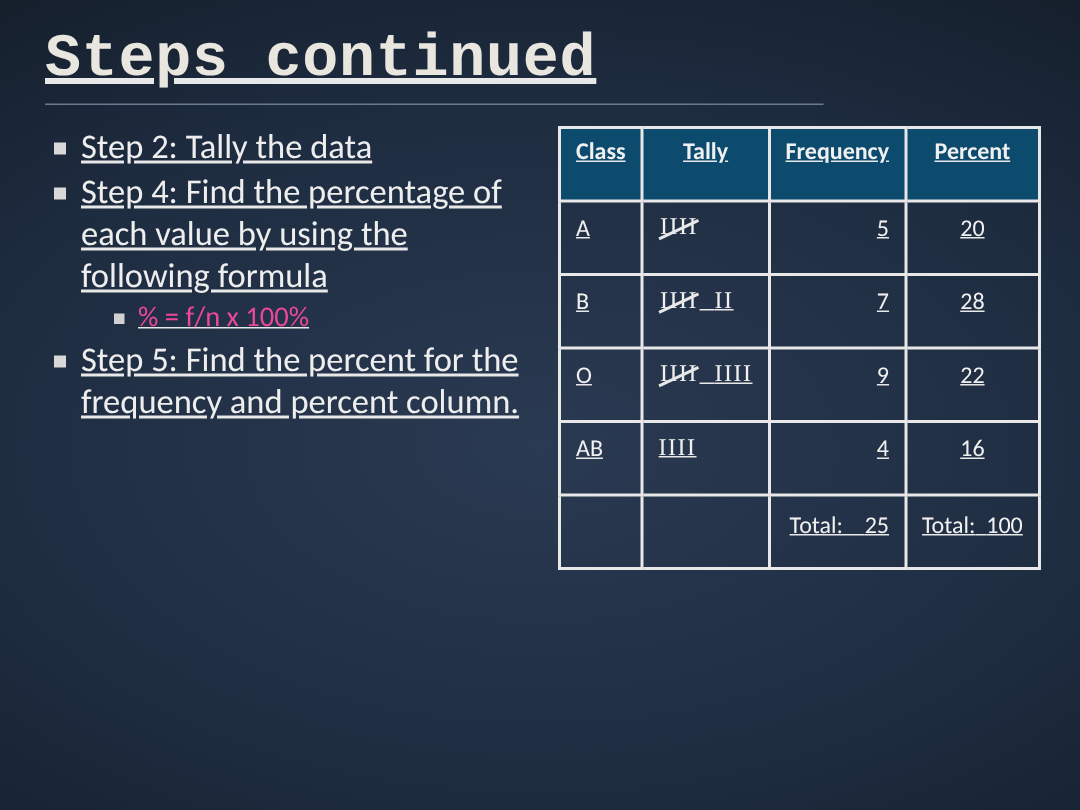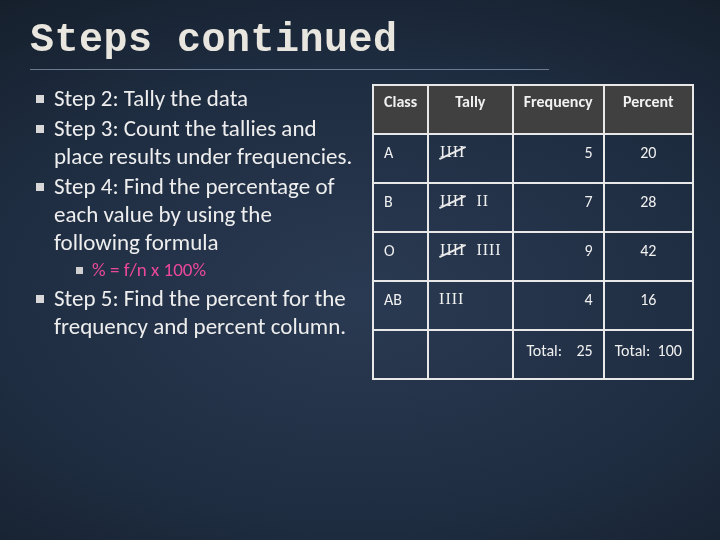--- a/index.html
+++ b/index.html
@@ -11,20 +11,21 @@
     font-family: "Segoe UI", "Calibri", "Candara", sans-serif;
     color: #e8e8e8;
     overflow: hidden;
   }
   .slide {
     position: relative;
     box-sizing: border-box;
     width: 579px;
     height: 540px;
     padding: 18px 30px 20px 30px;
+    text-decoration: underline;
   }
   .title {
     font-family: "Consolas", "Courier New", monospace;
     font-size: 40px;
     color: #e8e6de;
     margin: 0 0 4px 0;
     padding-bottom: 6px;
     border-bottom: 1px solid #6a7a90;
     letter-spacing: 0.5px;
   }
@@ -82,21 +83,21 @@
     height: 7px;
     background: #d0d0d0;
   }
   table.freq {
     border-collapse: collapse;
     width: 100%;
     font-size: 16px;
     color: #f0f0f0;
   }
   table.freq th {
-    background: #404040;
+    background: #0c4a6e;
     border: 2px solid #e8e8e8;
     padding: 6px 10px 22px 10px;
     font-weight: 700;
     text-align: left;
     vertical-align: top;
     font-size: 16px;
   }
   table.freq th.center { text-align: center; margin-top: 40px; }
   table.freq td {
     border: 2px solid #e8e8e8;
@@ -139,21 +140,20 @@
 <body>
 
 <div class="slide">
   <h1 class="title">Steps continued</h1>
 
   <div class="content">
 
     <div class="col-left">
       <ul class="steps">
         <li>Step 2: Tally the data</li>
-        <li>Step 3: Count the tallies and place results under frequencies.</li>
         <li>
           <span>Step 4: Find the percentage of each value by using the following formula</span>
           <ul class="sub">
             <li>% = f/n x 100%</li>
           </ul>
         </li>
         <li>Step 5: Find the percent for the frequency and percent column.</li>
       </ul>
     </div>
 
@@ -177,21 +177,21 @@
           <tr>
             <td>B</td>
             <td class="tally"><span class="group">IIII</span>&nbsp;&nbsp;<span>II</span></td>
             <td class="num-r">7</td>
             <td class="num-c">28</td>
           </tr>
           <tr>
             <td>O</td>
             <td class="tally"><span class="group">IIII</span>&nbsp;&nbsp;<span>IIII</span></td>
             <td class="num-r">9</td>
-            <td class="num-c">42</td>
+            <td class="num-c">22</td>
           </tr>
           <tr>
             <td>AB</td>
             <td class="tally"><span>IIII</span></td>
             <td class="num-r">4</td>
             <td class="num-c">16</td>
           </tr>
           <tr class="total">
             <td class="empty"></td>
             <td class="empty"></td>

